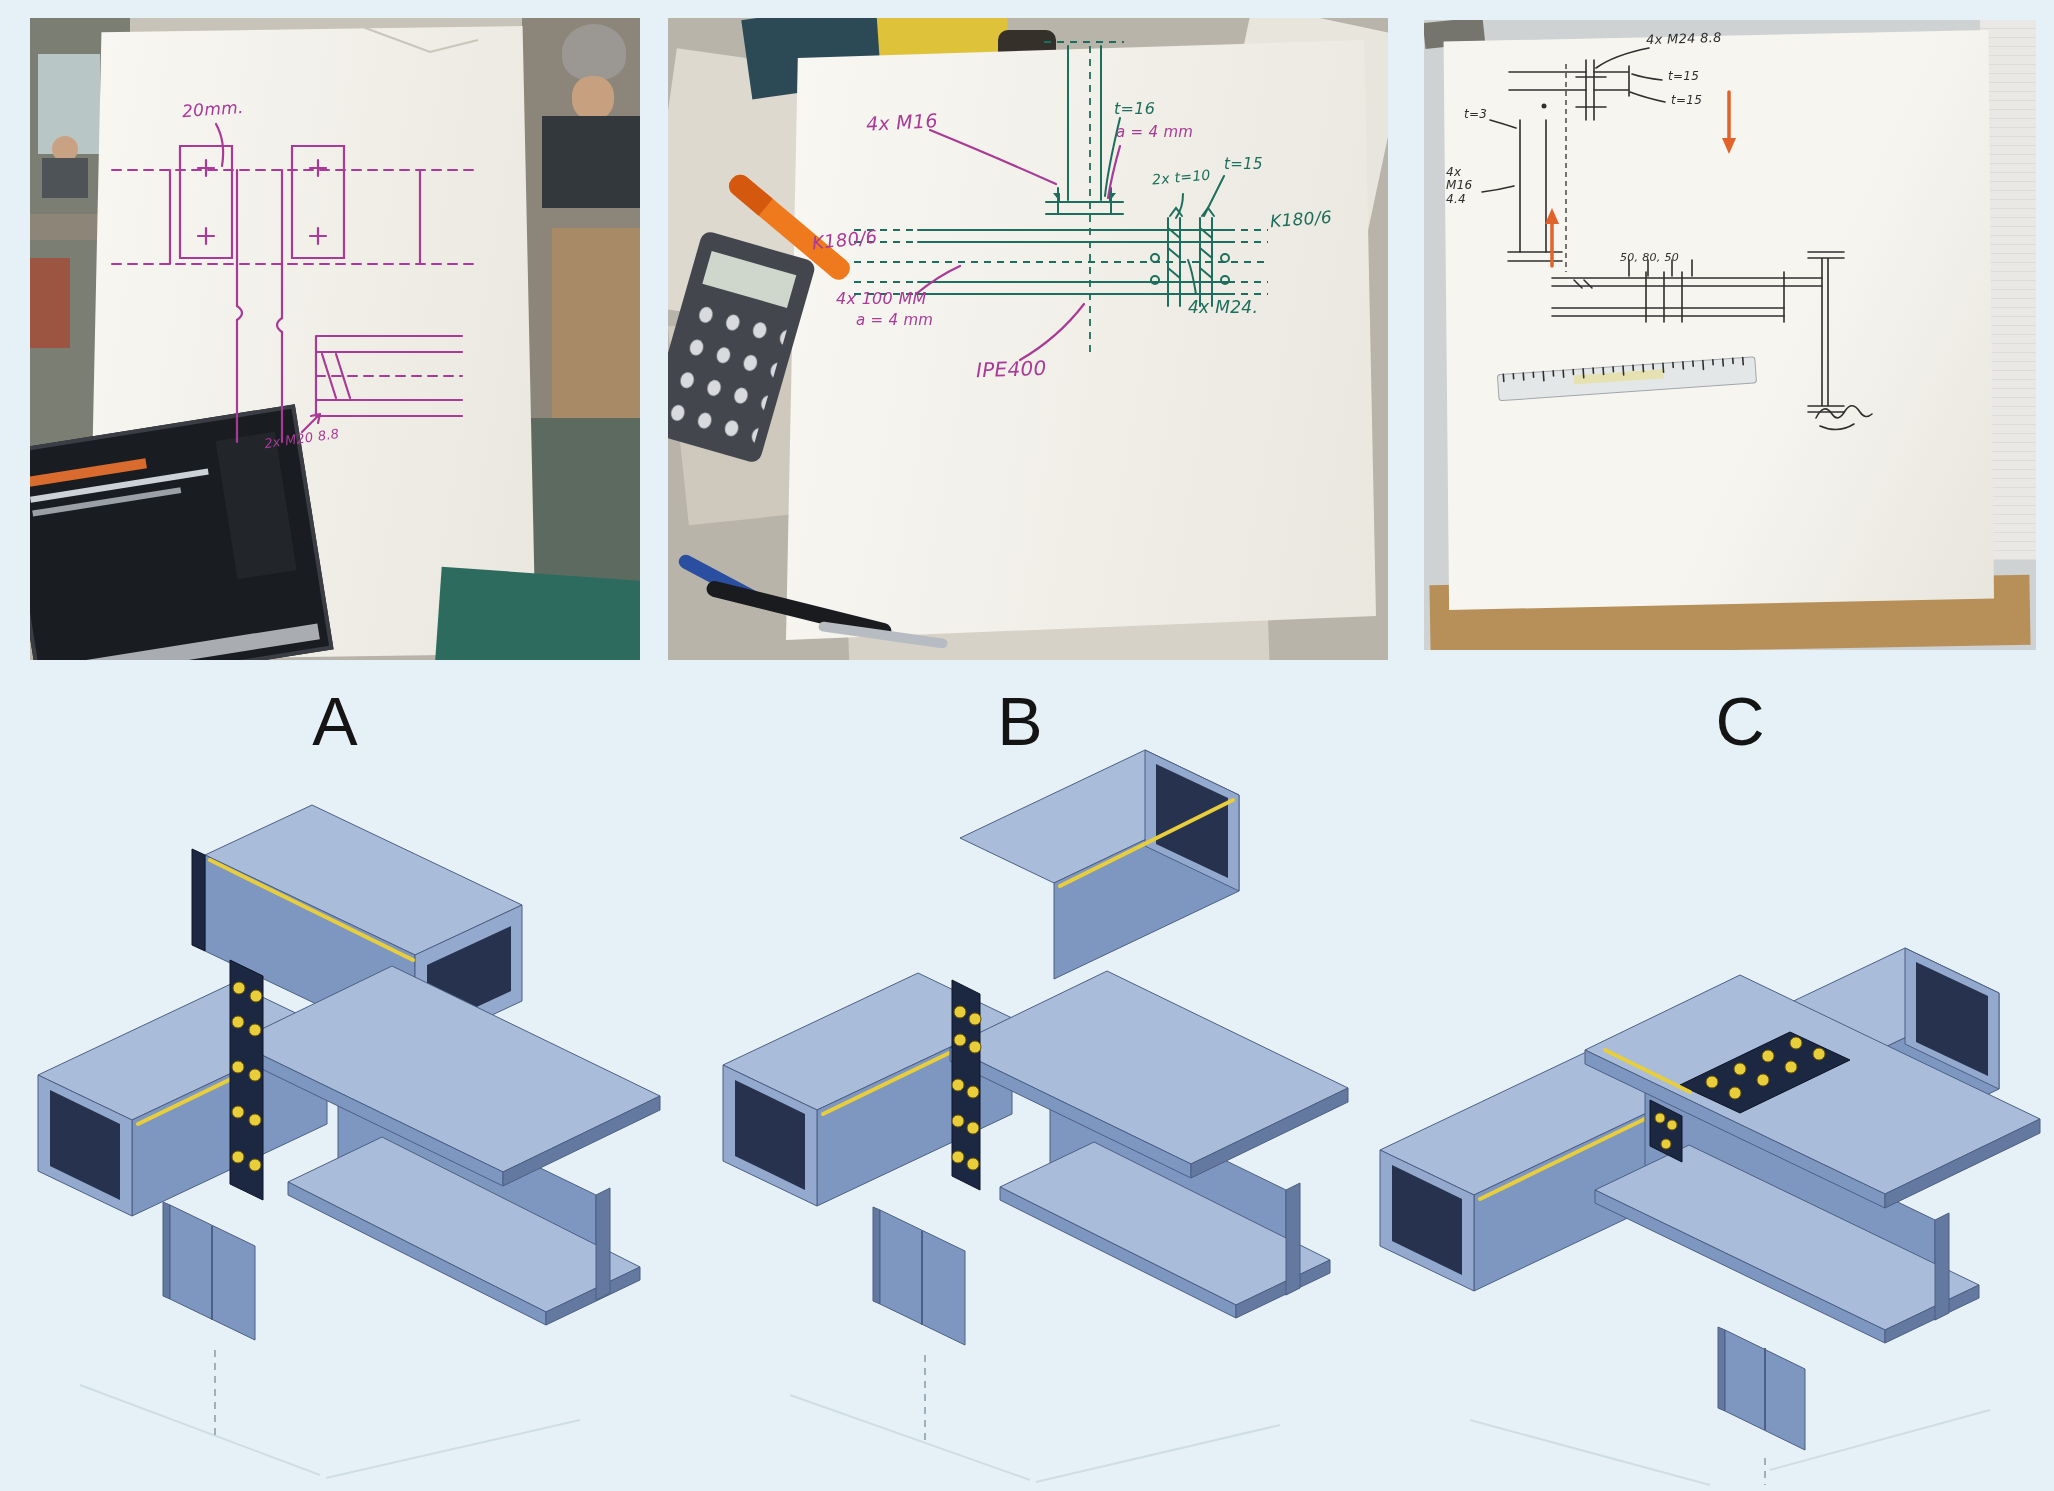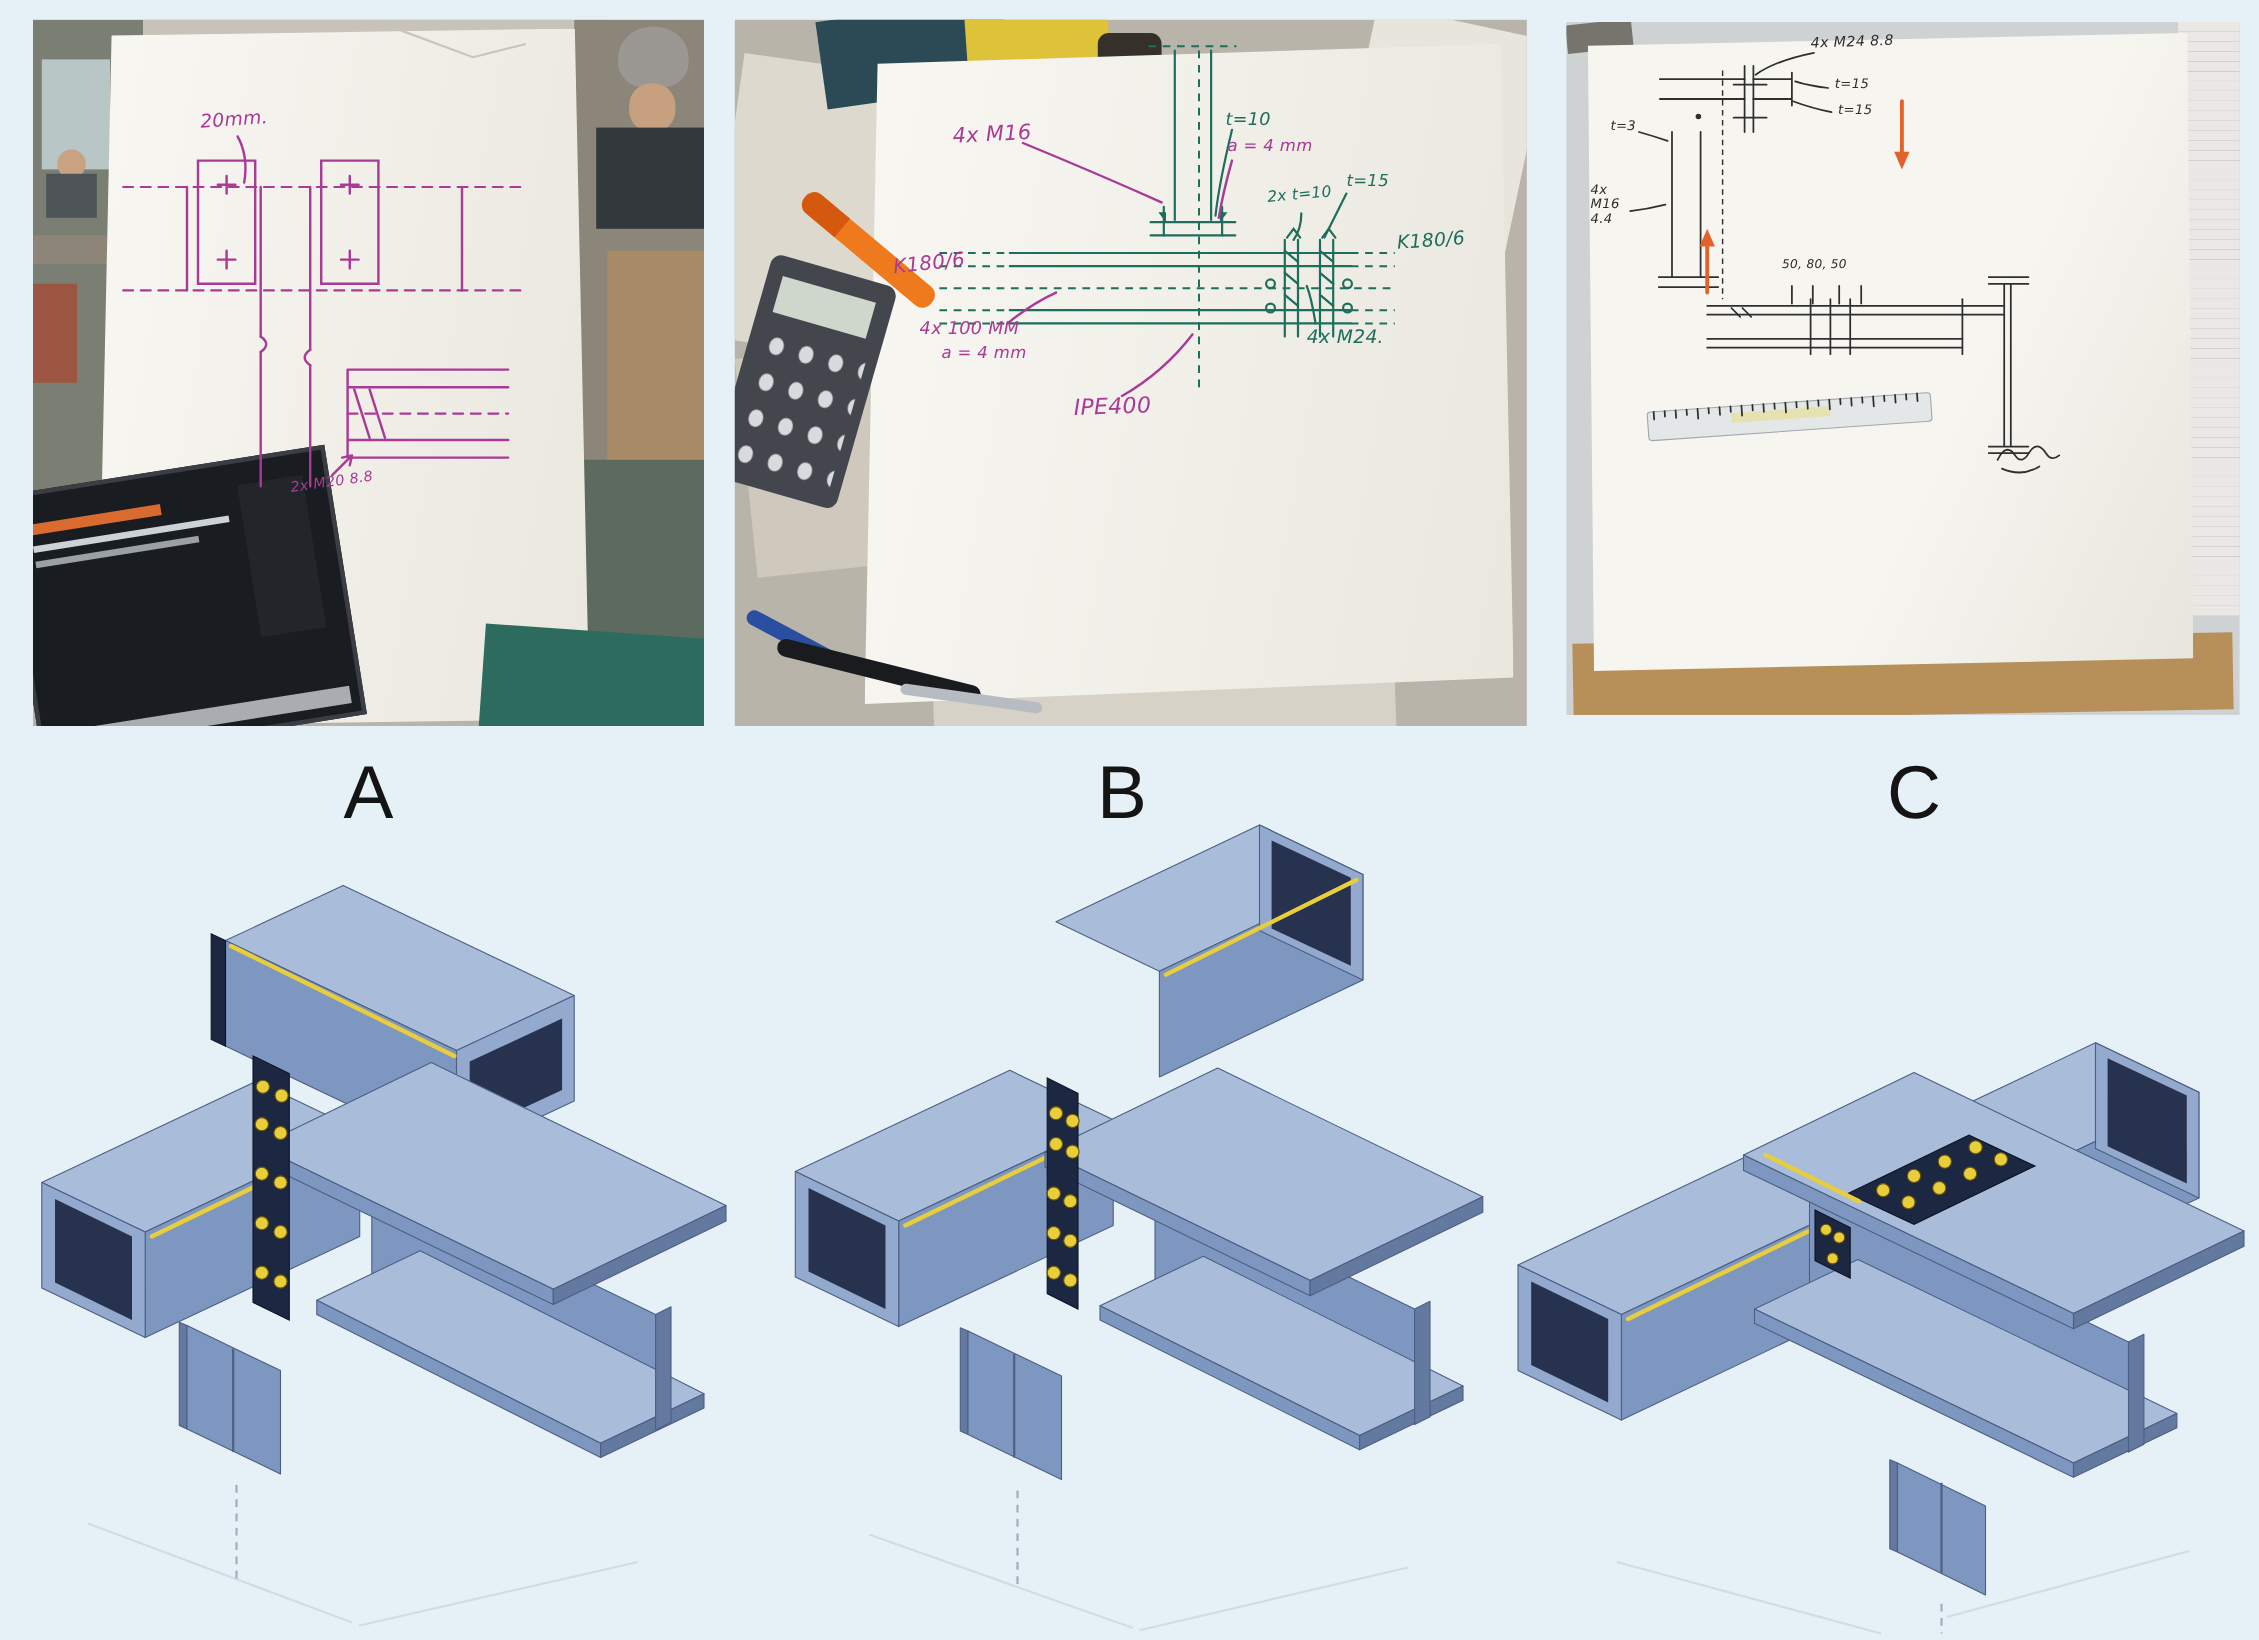--- a/index.html
+++ b/index.html
@@ -140,21 +140,21 @@
         <circle class="mk-grn" cx="487" cy="262" r="4"></circle>
       <circle class="mk-grn" cx="557" cy="240" r="4"></circle>
         <circle class="mk-grn" cx="557" cy="262" r="4"></circle>
     </g>
     <g>
       <path class="mk-grn" d="M452,100 Q440,150 437,178 M515,176 Q515,190 508,200 M556,158 Q545,180 536,198 M528,276 Q524,252 520,242"></path>
       <path class="mk-mag" d="M262,112 Q330,140 388,166 M452,128 Q444,156 440,180 M248,276 Q270,258 292,248 M352,342 Q390,320 416,286"></path>
     </g>
   </svg>
   <span class="ann ann-mag" style="left:198px;top:94px;font-size:19px;transform:rotate(-3deg)">4x M16</span>
-  <span class="ann ann-grn" style="left:446px;top:82px;font-size:16px">t=10</span>
+  <span class="ann ann-grn" style="left:446px;top:82px;font-size:16px">t=16</span>
   <span class="ann ann-mag" style="left:448px;top:106px;font-size:15px">a = 4 mm</span>
   <span class="ann ann-grn" style="left:484px;top:152px;font-size:14px;transform:rotate(-5deg)">2x t=10</span>
   <span class="ann ann-grn" style="left:556px;top:138px;font-size:15px">t=15</span>
   <span class="ann ann-grn" style="left:602px;top:192px;font-size:17px;transform:rotate(-4deg)">K180/6</span>
   <span class="ann ann-grn" style="left:520px;top:280px;font-size:17px">4x M24.</span>
   <span class="ann ann-mag" style="left:144px;top:212px;font-size:18px;transform:rotate(-6deg)">K180/6</span>
   <span class="ann ann-mag" style="left:168px;top:272px;font-size:16px">4x 100 MM</span>
   <span class="ann ann-mag" style="left:188px;top:294px;font-size:15px">a = 4 mm</span>
   <span class="ann ann-mag" style="left:308px;top:340px;font-size:20px;transform:rotate(-2deg)">IPE400</span>
 </div>
@@ -207,21 +207,21 @@
       <path class="mk-blk" d="M392,398 q8,-16 16,-4 q6,9 13,-3 q7,-11 15,1 q5,8 12,2 M396,406 q18,8 34,-2"></path>
     </g>
   </svg>
   <span class="ann ann-blk" style="left:222px;top:12px;font-size:13px;transform:rotate(-2deg)">4x M24 8.8</span>
   <span class="ann ann-blk" style="left:244px;top:50px;font-size:12px">t=15</span>
   <span class="ann ann-blk" style="left:247px;top:74px;font-size:12px">t=15</span>
   <span class="ann ann-blk" style="left:40px;top:88px;font-size:12px">t=3</span>
   <span class="ann ann-blk pre" style="left:22px;top:146px;font-size:12px">4x
 M16
 4.4</span>
-  <span class="ann ann-blk" style="left:196px;top:215px;font-size:11px">50, 80, 50</span>
+  <span class="ann ann-blk" style="left:196px;top:232px;font-size:11px">50, 80, 50</span>
 </div>
 
 <div class="panel-label-wrap" style="left:30px;top:682px;width:610px">
   <span class="panel-label">A</span>
 </div>
 <div class="panel-label-wrap" style="left:690px;top:682px;width:660px">
   <span class="panel-label">B</span>
 </div>
 <div class="panel-label-wrap" style="left:1400px;top:682px;width:680px">
   <span class="panel-label">C</span>

